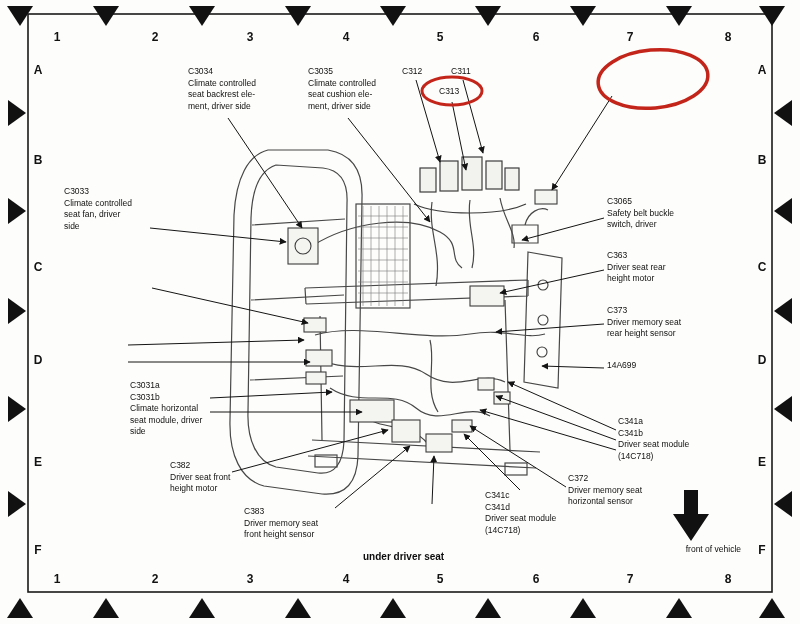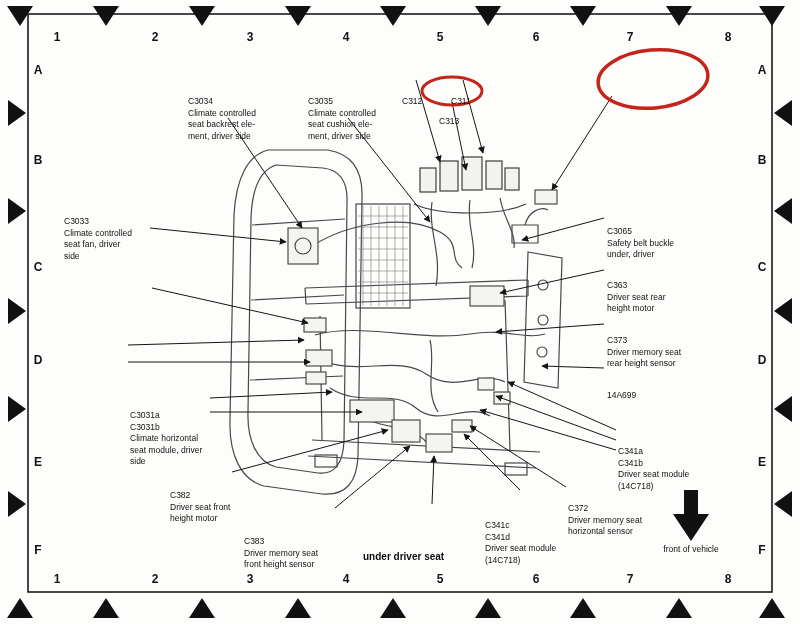--- a/index.html
+++ b/index.html
@@ -9,27 +9,27 @@
     position:relative; width:800px; height:624px;
     background:#fdfdfb; overflow:hidden; color:#141414;
   }
   svg.overlay { position:absolute; left:0; top:0; width:800px; height:624px; }
   .grid-label {
     position:absolute; transform:translate(-50%,-50%);
     font-weight:bold; font-size:12px; color:#121212;
   }
   .callout {
     position:absolute; font-size:8.5px; line-height:11.5px;
-    color:#101010; white-space:pre-line;margin-top:30px;
+    color:#101010; white-space:pre-line;
   }
   .caption {
     position:absolute; font-size:10px; font-weight:bold; color:#0d0d0d;
   }
   .front-label {
-    position:absolute; font-size:8.5px; color:#0d0d0d; text-align:center; width:100px;
+    position:absolute; font-size:8.5px; color:#0d0d0d; text-align:right; width:100px;
   }
 </style>
 </head>
 <body>
 
 <div class="page">
 
   <svg class="overlay" viewBox="0 0 800 624">
     <defs>
       <marker id="arrow" viewBox="0 0 10 10" refX="9" refY="5" markerWidth="7" markerHeight="7" orient="auto">
@@ -216,21 +216,21 @@
 ment, driver side</div>
   <div class="callout" style="left:402px;top:66px;width:36px">C312</div>
   <div class="callout" style="left:451px;top:66px;width:36px">C311</div>
   <div class="callout" style="left:439px;top:86px;width:36px">C313</div>
   <div class="callout" style="left:64px;top:186px;width:88px">C3033
 Climate controlled
 seat fan, driver
 side</div>
   <div class="callout" style="left:607px;top:196px;width:96px">C3065
 Safety belt buckle
-under, driver</div>
+switch, driver</div>
   <div class="callout" style="left:607px;top:250px;width:92px">C363
 Driver seat rear
 height motor</div>
   <div class="callout" style="left:607px;top:305px;width:102px">C373
 Driver memory seat
 rear height sensor</div>
   <div class="callout" style="left:607px;top:360px;width:60px">14A699</div>
   <div class="callout" style="left:130px;top:380px;width:102px">C3031a
 C3031b
 Climate horizontal

